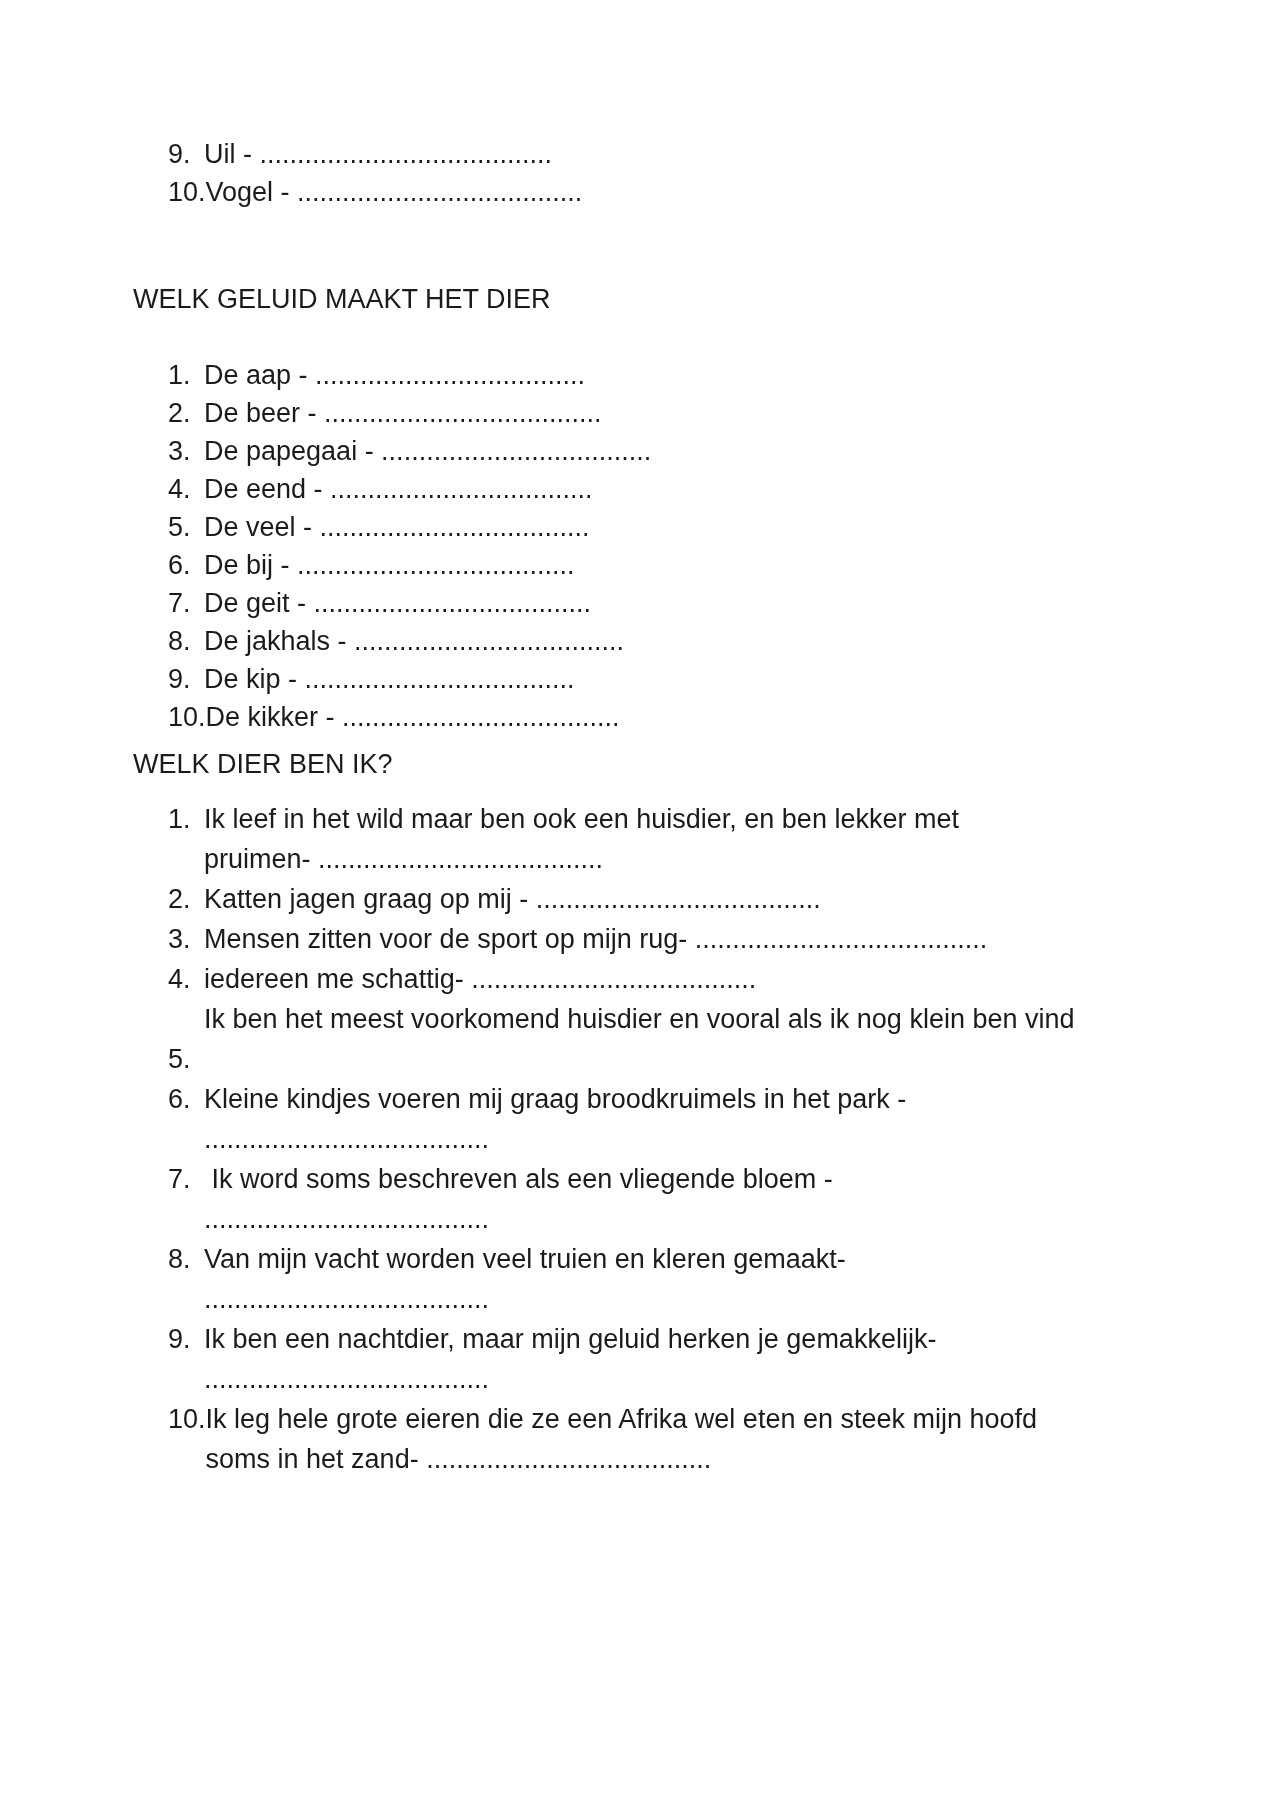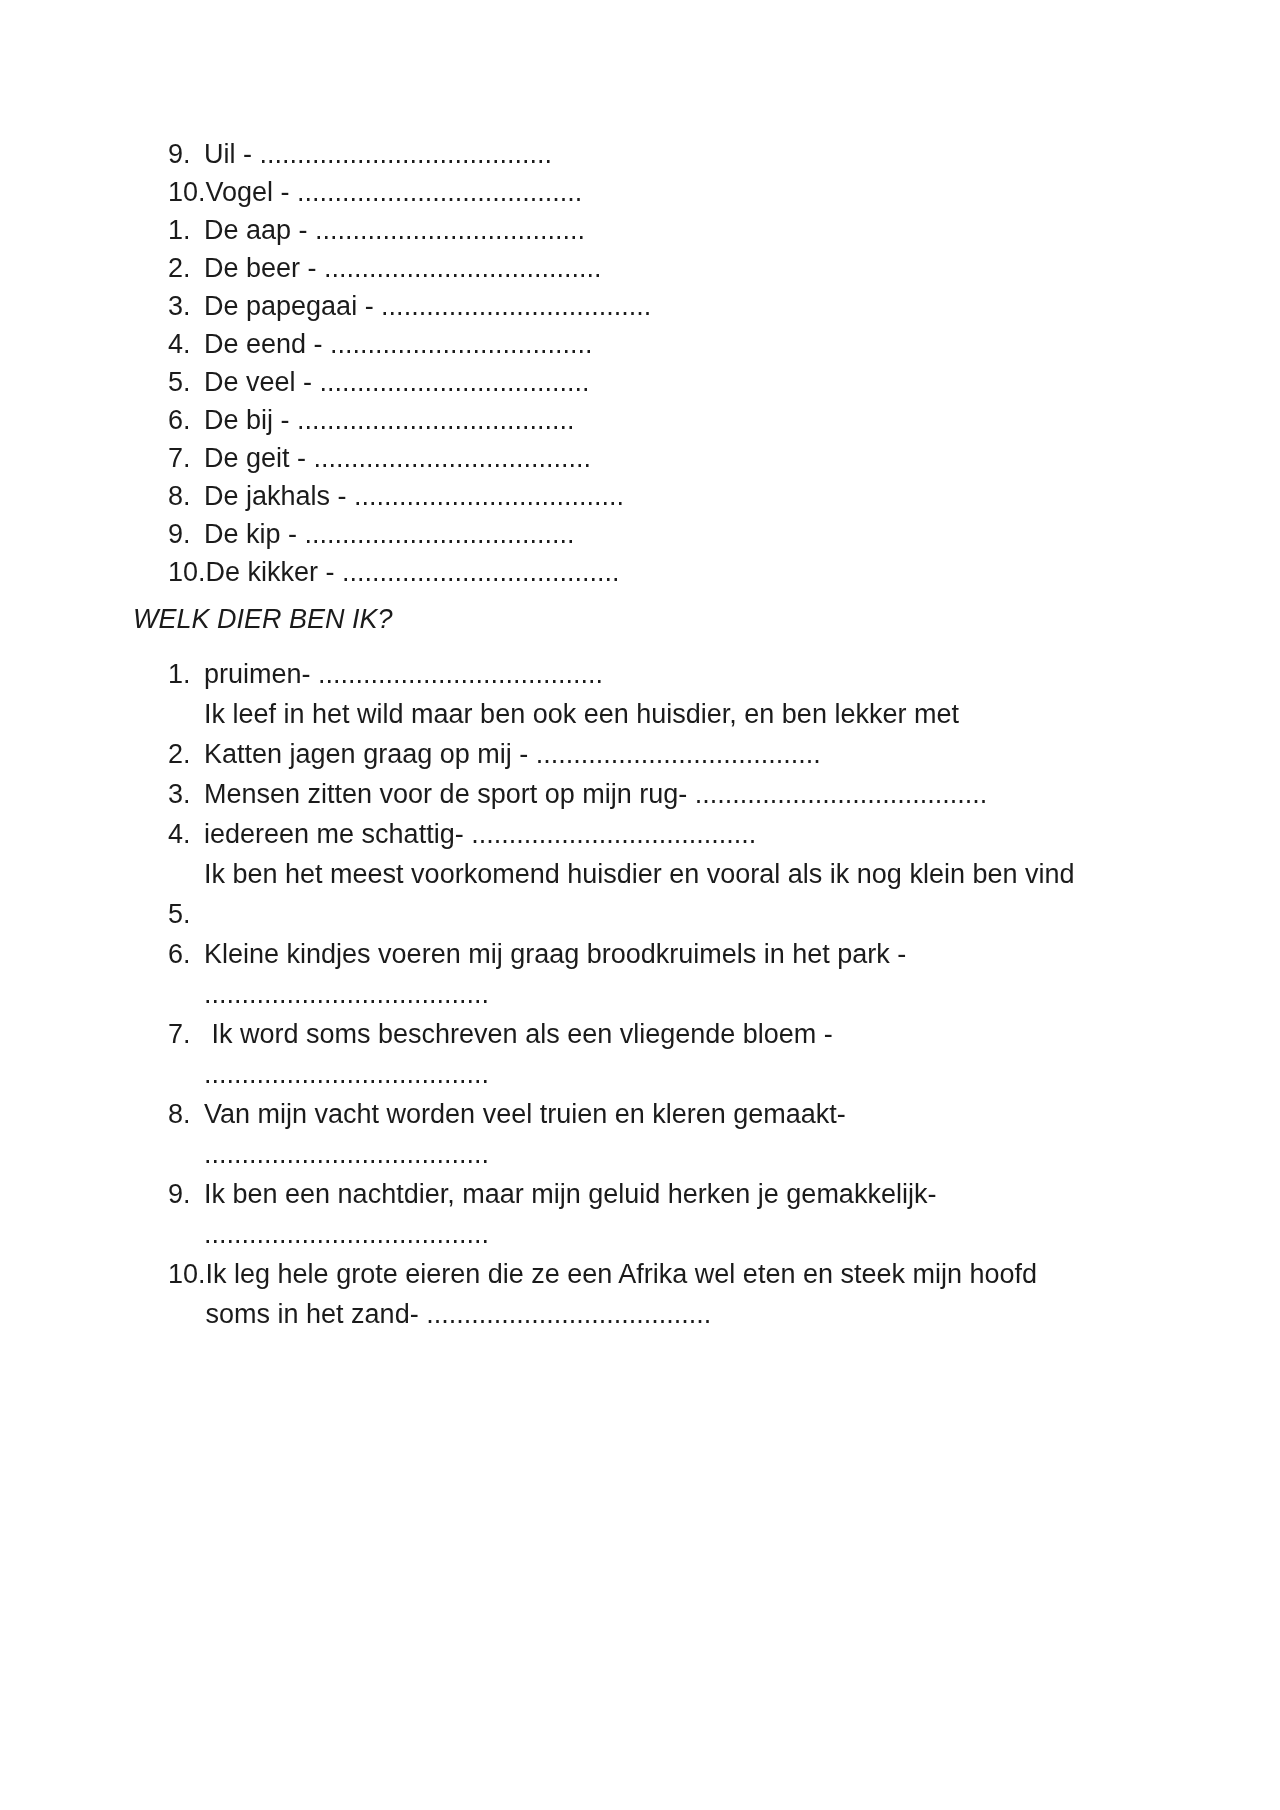--- a/index.html
+++ b/index.html
@@ -21,21 +21,21 @@
     overflow: hidden;
   }
   h2.section-heading {
     font-size: 27px;
     font-weight: 400;
     line-height: 38px;
     margin: 0;
     white-space: pre;
   }
   h2#heading-sound   { margin: 69px 0 38px 0; }
-  h2#heading-riddle  { margin: 9px 0 16px 0; font-style: italic; }
+  h2#heading-riddle  { margin: 9px 0 16px 0; }
 
   ol.num-list {
     list-style: none;
     margin: 0;
     padding: 0 0 0 35px; 
   }
   ol.num-list li.row {
     display: flex;
     align-items: flex-start;
   }
@@ -64,20 +64,21 @@
         </div>
       </li>
       <li class="row">
         <span class="num">10.</span>
         <div class="content">
           <div class="line">Vogel - ......................................</div>
         </div>
       </li>
     </ol>
 
+  <h2 class="section-heading" id="heading-sound">WELK GELUID MAAKT HET DIER</h2>
 
   <ol class="num-list pitch-38" id="sound-list">
       <li class="row">
         <span class="num">1.</span>
         <div class="content">
           <div class="line">De aap - ....................................</div>
         </div>
       </li>
       <li class="row">
         <span class="num">2.</span>
@@ -134,22 +135,22 @@
         </div>
       </li>
     </ol>
 
   <h2 class="section-heading" id="heading-riddle">WELK DIER BEN IK?</h2>
 
   <ol class="num-list pitch-40" id="riddle-list">
       <li class="row">
         <span class="num">1.</span>
         <div class="content">
+          <div class="line">Ik leef in het wild maar ben ook een huisdier, en ben lekker met</div>
           <div class="line">pruimen- ......................................</div>
-          <div class="line">Ik leef in het wild maar ben ook een huisdier, en ben lekker met</div>
         </div>
       </li>
       <li class="row">
         <span class="num">2.</span>
         <div class="content">
           <div class="line">Katten jagen graag op mij - ......................................</div>
         </div>
       </li>
       <li class="row">
         <span class="num">3.</span>

